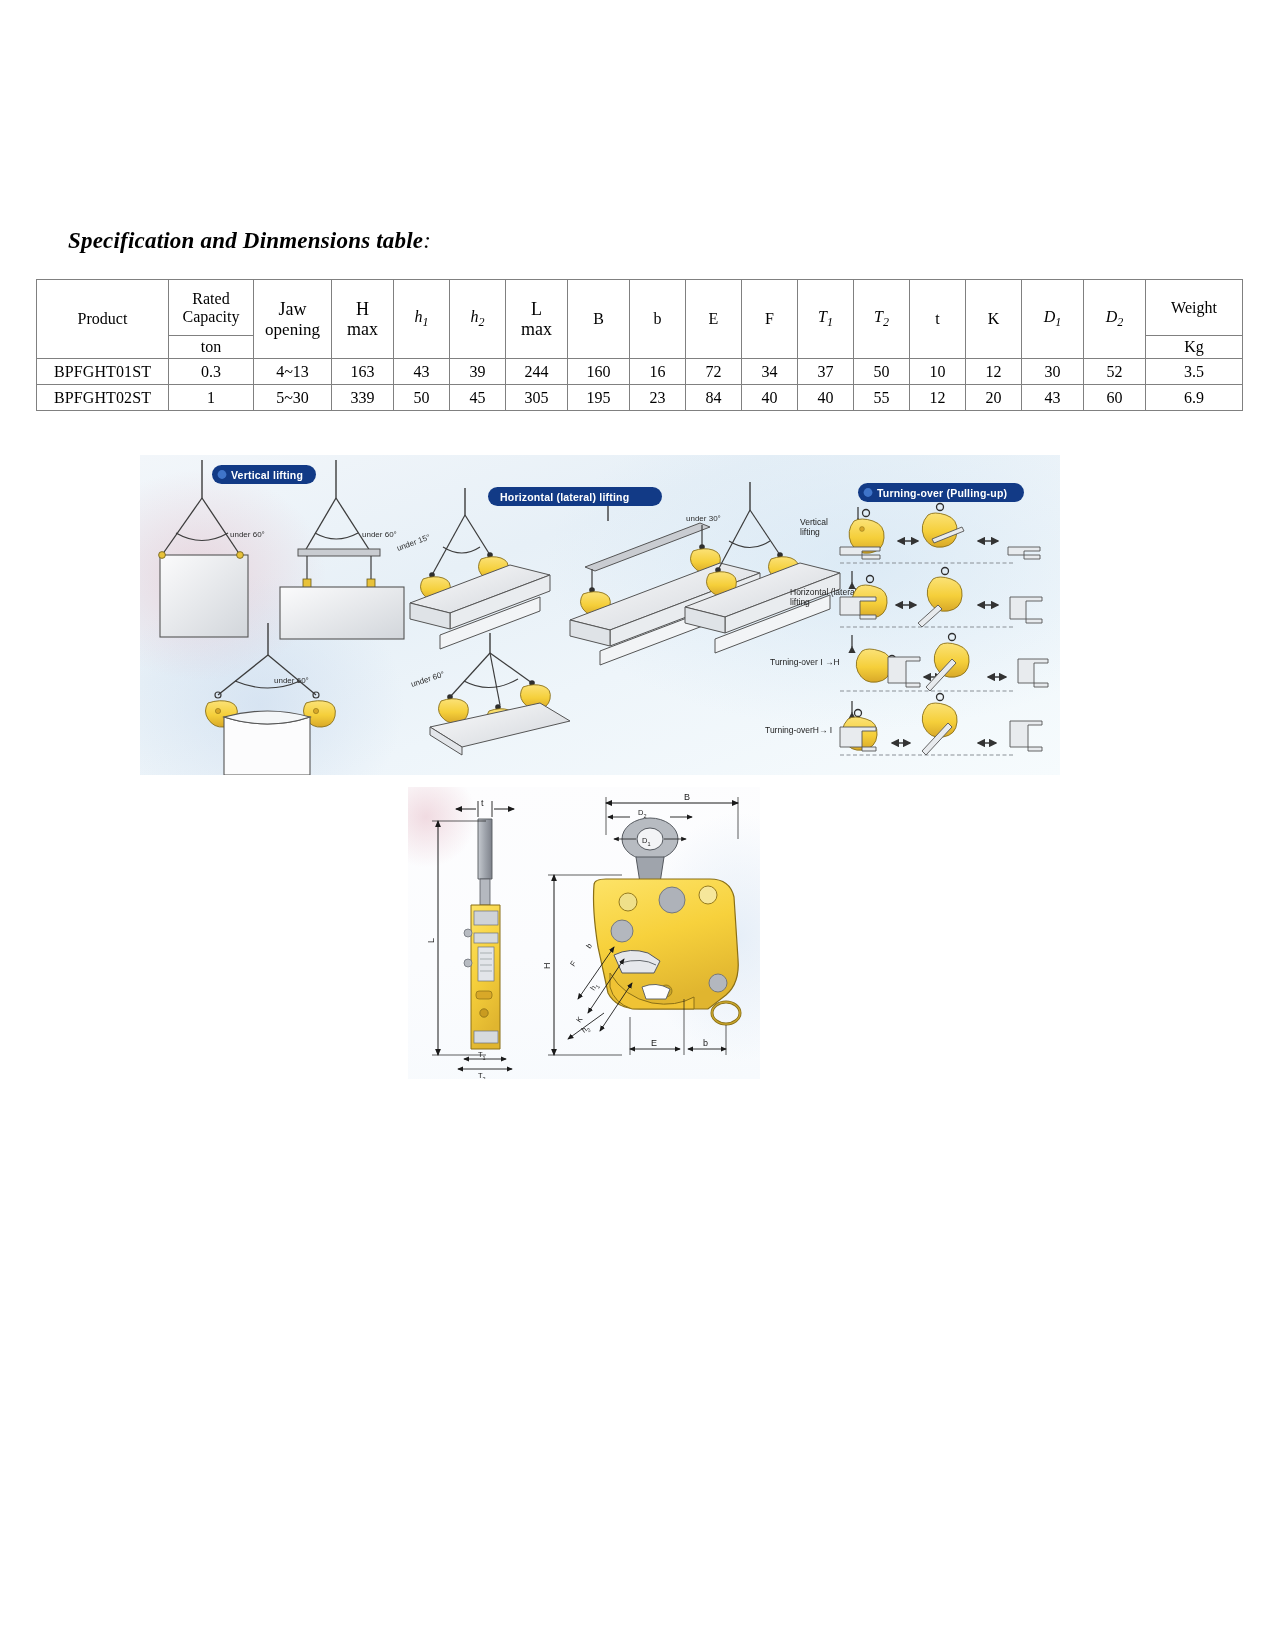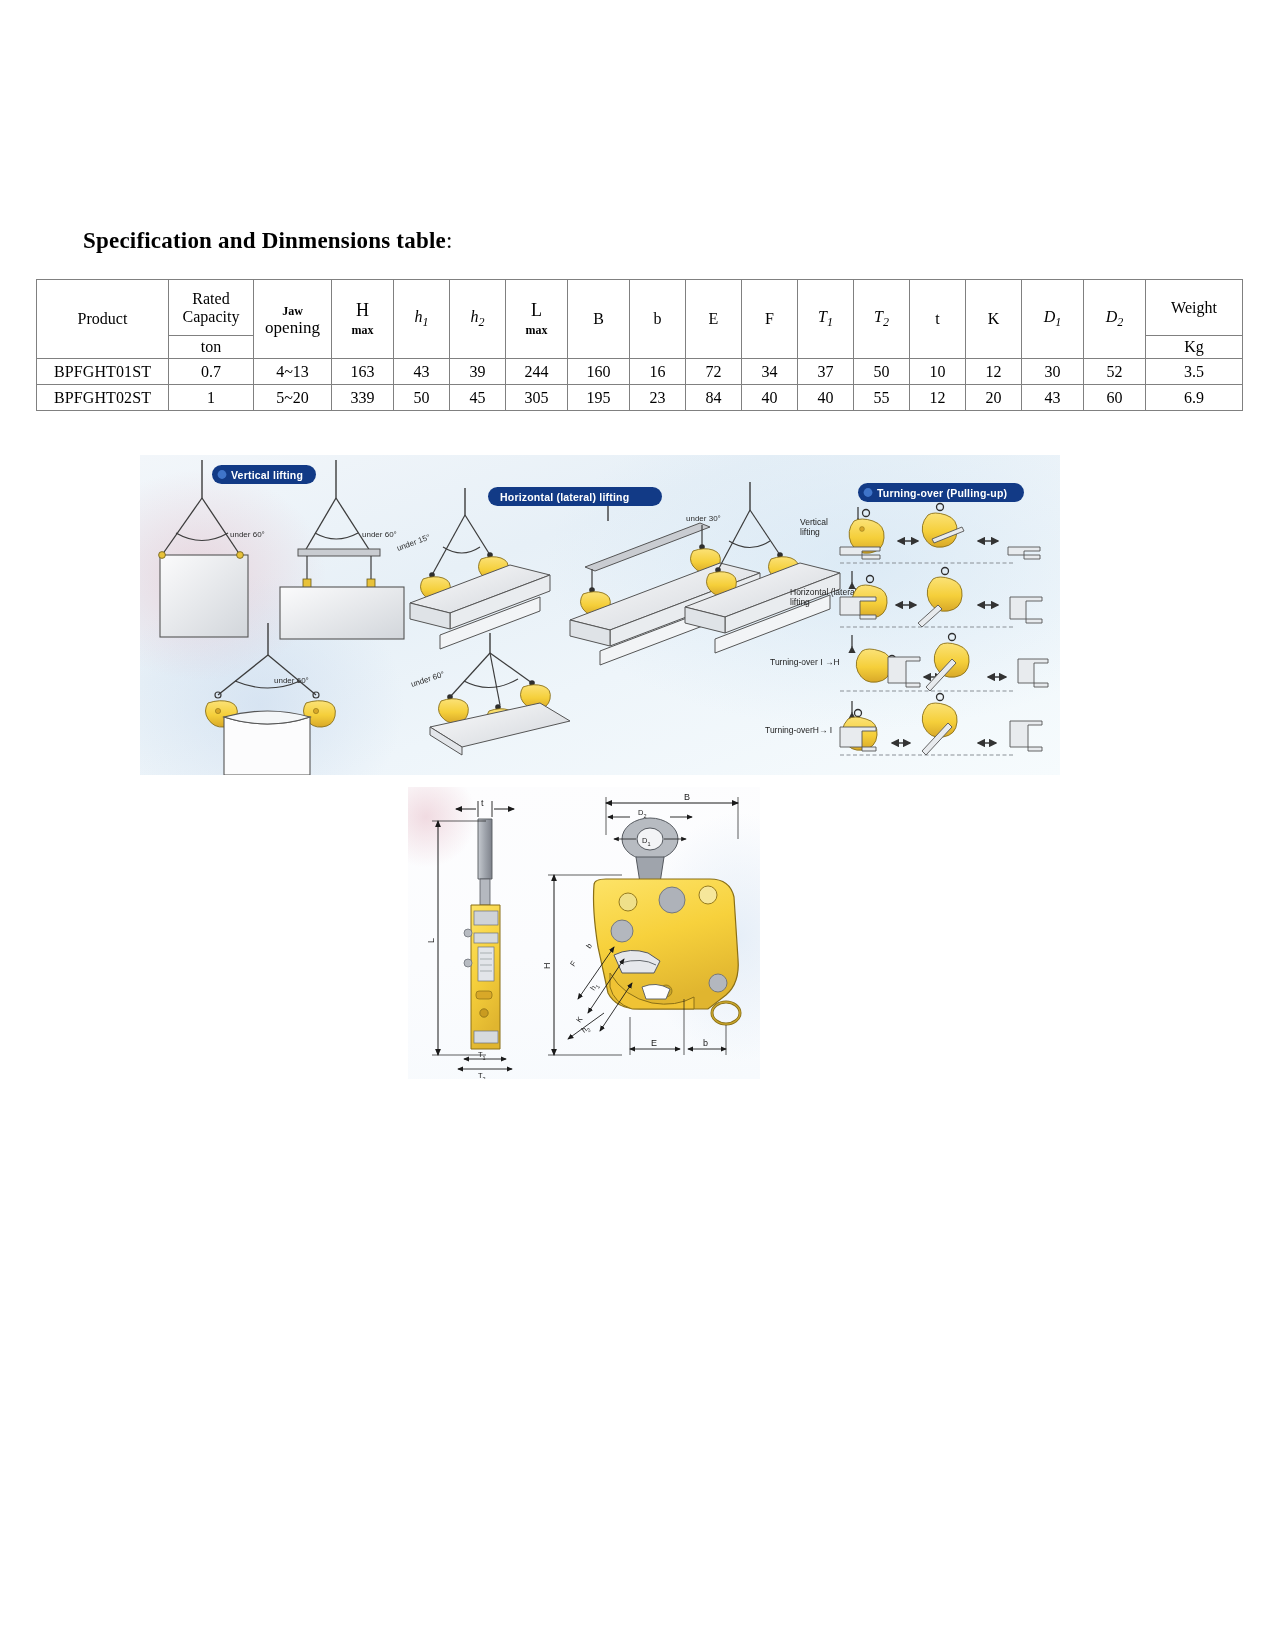--- a/index.html
+++ b/index.html
@@ -12,26 +12,27 @@
     height: 1650px;
     font-family: "Liberation Serif", "DejaVu Serif", serif;
     color: #000000;
     position: relative;
     overflow: hidden;
   }
 
   
   .page-title {
     position: absolute;
-    left: 83px;
+    left: 68px;
     top: 228px;
     font-size: 23px;
     font-weight: bold;
     letter-spacing: 0.2px;
     white-space: nowrap;
+    font-style: italic;
   }
   .page-title .colon { font-weight: normal; }
 
   
   .spec-table-wrap {
     position: absolute;
     left: 36px;
     top: 279px;
     width: 1171px;
   }
@@ -48,21 +49,21 @@
     font-size: 16px;
     padding: 0;
     line-height: 1.12;
   }
   .hdr-main { height: 56px; }
   .hdr-unit { height: 23px; }
   .row-data td { height: 25px; font-size: 16.5px; margin-left: 12px; }
 
   .h-big   { font-size: 18px; }
   .h-small { font-size: 17px; }
-  .h-two   { font-size: 12px; font-weight: bold; }
+  .h-two   { font-size: 18px; }
   .h-italic { font-style: italic; font-size: 18px; }
   .h-italic sub { font-style: italic; font-size: 12px; }
 
   .col-product { width: 132px; }
   .col-unitgrp { width: 85px; }
   .col-jaw     { width: 78px; }
   .col-n       { width: 56px; }
   .col-n-wide  { width: 62px; }
   .col-weight  { width: 97px; }
 
@@ -189,21 +190,21 @@
         <td rowspan="2" class="h-italic"><span>D</span><sub>2</sub></td>
         <td class="h-two">Weight</td>
       </tr>
       <tr class="hdr-unit">
         <td class="h-two">ton</td>
         <td class="h-two">Kg</td>
       </tr>
 
       <tr class="row-data">
         <td class="prod-cell">BPFGHT01ST</td>
-        <td>0.7</td>
+        <td>0.3</td>
         <td>4~13</td>
         <td>163</td>
         <td>43</td>
         <td>39</td>
         <td>244</td>
         <td>160</td>
         <td>16</td>
         <td>72</td>
         <td>34</td>
         <td>37</td>
@@ -211,21 +212,21 @@
         <td>10</td>
         <td>12</td>
         <td>30</td>
         <td>52</td>
         <td>3.5</td>
       </tr>
 
       <tr class="row-data">
         <td class="prod-cell">BPFGHT02ST</td>
         <td>1</td>
-        <td>5~20</td>
+        <td>5~30</td>
         <td>339</td>
         <td>50</td>
         <td>45</td>
         <td>305</td>
         <td>195</td>
         <td>23</td>
         <td>84</td>
         <td>40</td>
         <td>40</td>
         <td>55</td>

